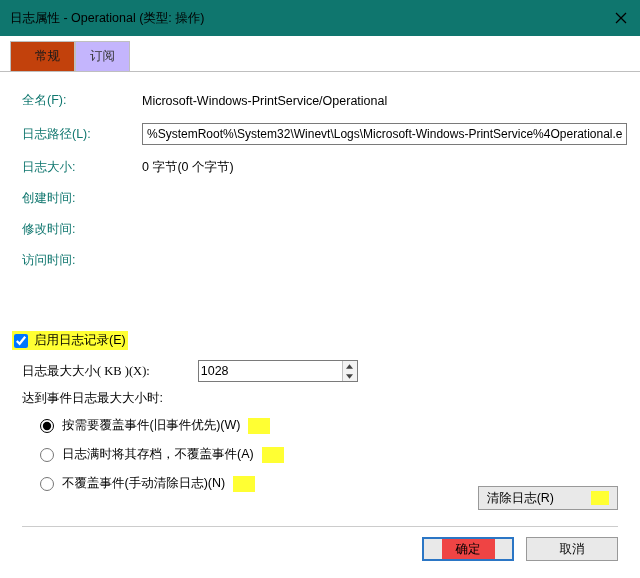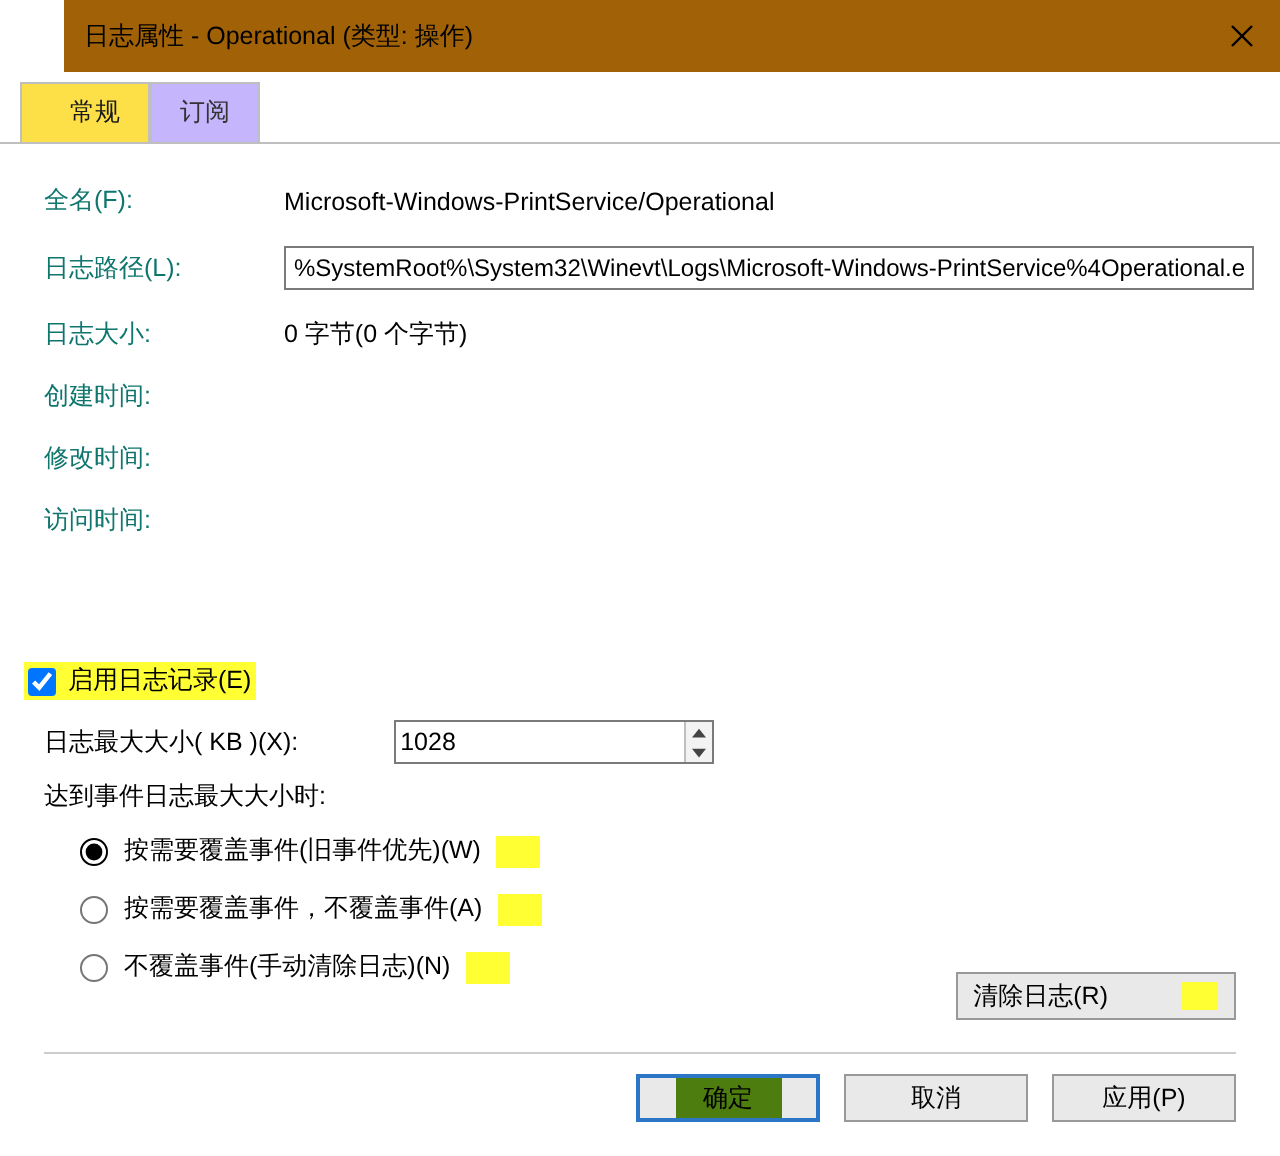--- a/index.html
+++ b/index.html
@@ -9,22 +9,21 @@
     font-family:"Microsoft YaHei","Segoe UI",Tahoma,sans-serif;
     font-size:12.5px;
     color:#000;
     background:#fff;
     position:relative;
     overflow:hidden;
   }
   .titlebar {
     display:flex; align-items:center; justify-content:space-between;
     height:30px; padding:18px 10px;
-    background:#a16207;
-    margin-left:32px;
+    background:#0f766e;
   }
   .titlebar .title { font-size:12.5px; color:#000; }
   .close { width:18px; height:18px; display:flex; align-items:center; justify-content:center; cursor:default;}
   .close svg { width:12px; height:12px; stroke:#000; stroke-width:1.2; }
   .tabs {
     display:flex; align-items:flex-end;
     padding-left:10px;
     border-bottom:1px solid #fff;
     margin-top:4px;
   }
@@ -36,21 +35,21 @@
     margin-right:0px;
     position:relative;
     top:1px;
     font-size:12.5px;
   }
   .tab.inactive {
     background:#c4b5fd;
     color:#333;
   }
   .tab.active {
-    background:#fde047;
+    background:#c2410c;
     color:#1a1a1a;
     padding-left:24px;
   }
   .tabline {
     border-top:1px solid #bfbfbf;
     margin:0 0px 0 0px;
   }
   .container {
     padding:20px 10px 0 22px;
   }
@@ -72,21 +71,21 @@
     padding:1px 4px;
     font-size:12px;
     font-family:inherit;
     color:#000;
   }
   .hl { background:#ffff33; padding:1px 2px; }
   .chk-row { display:flex; align-items:center; margin:12px 0 10px -10px;}
   .chk-row input[type=checkbox]{
     width:14px; height:14px; margin:0 6px 0 0;
   }
-  .fieldlabel { margin-right:6px; }
+  .fieldlabel { margin-right:6px;font-family:Liberation Serif, serif; }
   .spinwrap {
     display:inline-flex; align-items:stretch;
     border:1px solid #7a7a7a;
     height:22px; width:160px;
     margin-left:42px;
   }
   .spinwrap input {
     border:none; outline:none;
     width:100%; text-align:left; padding-right:6px;
     font-size:12.5px;
@@ -115,21 +114,21 @@
     padding:0 8px;
   }
   .divider { height:1px; background:#ccc; margin:16px 22px 10px 22px;}
   .action-row { display:flex; justify-content:flex-end; gap:12px; padding-right:22px; }
   .okbtn {
     height:24px; width:92px;
     border:2px solid #2b76c5;
     background:#e9e9e9;
     display:inline-flex; align-items:center; justify-content:center;
   }
-  .okbtn .hlspan { background:#4d7c0f; padding:0 14px; display:inline-block; line-height:20px;}
+  .okbtn .hlspan { background:#ef4444; padding:0 14px; display:inline-block; line-height:20px;}
 </style>
 </head>
 <body>
 
 <div class="titlebar">
   <span class="title">日志属性 - Operational (类型: 操作)</span>
   <span class="close">
     <svg viewBox="0 0 12 12">
         <line x1="1" y1="1" x2="11" y2="11"></line>
         <line x1="11" y1="1" x2="1" y2="11"></line>
@@ -204,21 +203,21 @@
   <div>达到事件日志最大大小时:</div>
 
   <div class="radiogroup">
     <div class="radio-row">
       <input type="radio" name="wm" checked="" style="">
       <span>按需要覆盖事件(旧事件优先)(W)</span>
       <span class="yellowbox"></span>
     </div>
     <div class="radio-row">
       <input type="radio" name="wm" style="">
-      <span>按需要覆盖事件，不覆盖事件(A)</span>
+      <span>日志满时将其存档，不覆盖事件(A)</span>
       <span class="yellowbox"></span>
     </div>
     <div class="radio-row">
       <input type="radio" name="wm" style="">
       <span>不覆盖事件(手动清除日志)(N)</span>
       <span class="yellowbox"></span>
     </div>
   </div>
 
 </div>
@@ -231,17 +230,14 @@
     </button>
   </div>
   <div class="divider"></div>
   <div class="action-row">
     <span class="okbtn">
       <span class="hlspan">确定</span>
     </span>
     <button class="winbtn">
         <span>取消</span>
       </button>
-    <button class="winbtn">
-        <span>应用(P)</span>
-      </button>
   </div>
 </div>
 
 </body></html>

